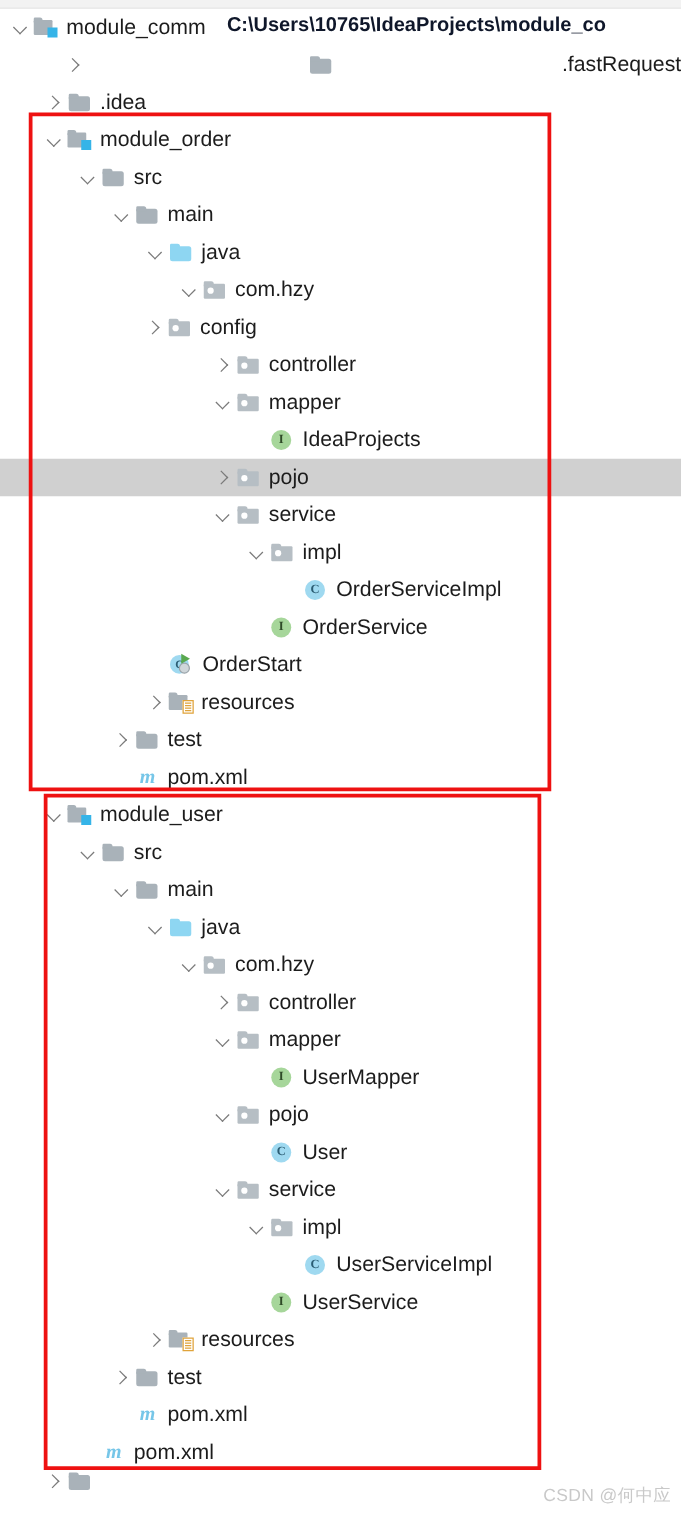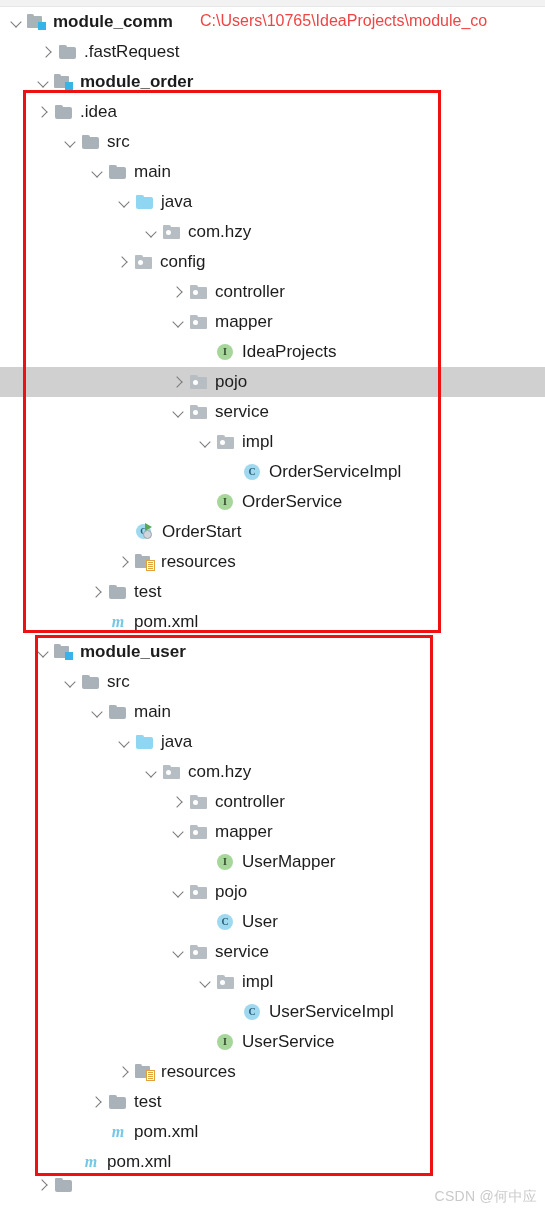--- a/index.html
+++ b/index.html
@@ -58,26 +58,27 @@
   .arrow.down::before { transform: rotate(45deg); }
   .arrow.right::before { transform: rotate(-45deg); left: 2px; }
 
   .ico {
     width: 20px; height: 18px;
     flex: 0 0 20px;
     position: relative;
     margin-right: 6px;
   }
   .label { line-height: 1; padding-bottom: 2px; }
-  .label.bold { font-weight: bold; }
+  .label.bold { font-weight: normal; }
   .path {
-    color: #ef4444;
+    color: #0f172a;
     font-size: 16px;
-    margin-left: 27px;
+    margin-left: 17px;
     padding-bottom: 2px;
+    font-weight: bold;
   }
 
   
   .ic-folder::before {
     content: "";
     position: absolute; left: 1px; top: 4px;
     width: 17px; height: 12px;
     background: #a9b2b9;
     border-radius: 1px 2px 2px 2px;
   }
@@ -241,39 +242,39 @@
     <div class="row" style="padding-left: 9px;">
       <span class="arrow down"></span>
       <span class="ico ic-module">
         <i class="mf-tab"></i>
         <i class="mf"></i>
         <i class="badge"></i>
       </span>
       <span class="label bold">module_comm</span>
       <span class="path">C:\Users\10765\IdeaProjects\module_co</span>
     </div>
-    <div class="row" style="padding-left: 40px;">
+    <div class="row" style="padding-left: 52px; justify-content: space-between;">
       <span class="arrow right"></span>
       <span class="ico ic-folder"></span>
       <span class="label">.fastRequest</span>
+    </div>
+    <div class="row" style="padding-left: 36px;">
+      <span class="arrow right"></span>
+      <span class="ico ic-folder"></span>
+      <span class="label">.idea</span>
     </div>
     <div class="row" style="padding-left: 36px;">
       <span class="arrow down"></span>
       <span class="ico ic-module">
         <i class="mf-tab"></i>
         <i class="mf"></i>
         <i class="badge"></i>
       </span>
       <span class="label bold">module_order</span>
     </div>
-    <div class="row" style="padding-left: 36px;">
-      <span class="arrow right"></span>
-      <span class="ico ic-folder"></span>
-      <span class="label">.idea</span>
-    </div>
     <div class="row" style="padding-left: 63px;">
       <span class="arrow down"></span>
       <span class="ico ic-folder"></span>
       <span class="label">src</span>
     </div>
     <div class="row" style="padding-left: 90px;">
       <span class="arrow down"></span>
       <span class="ico ic-folder"></span>
       <span class="label">main</span>
     </div>

